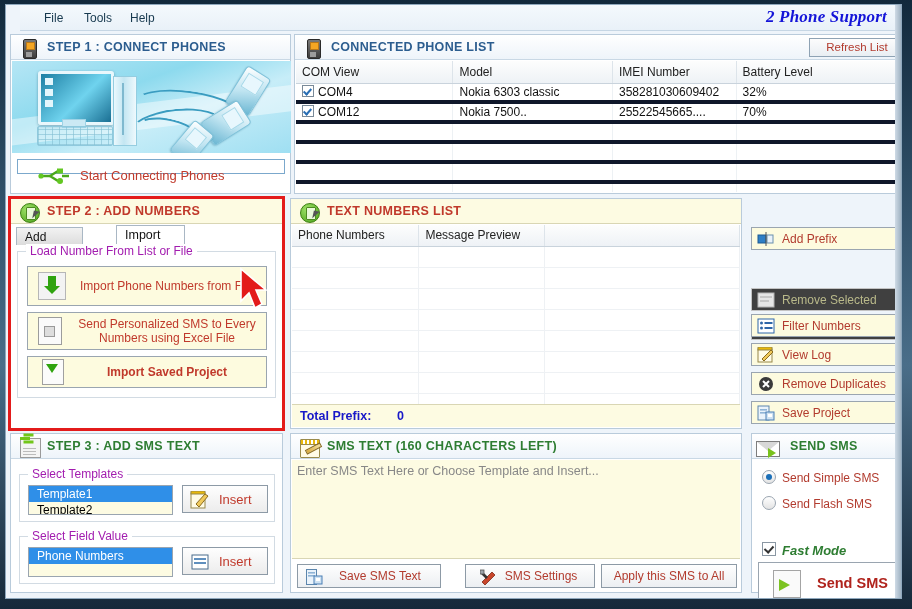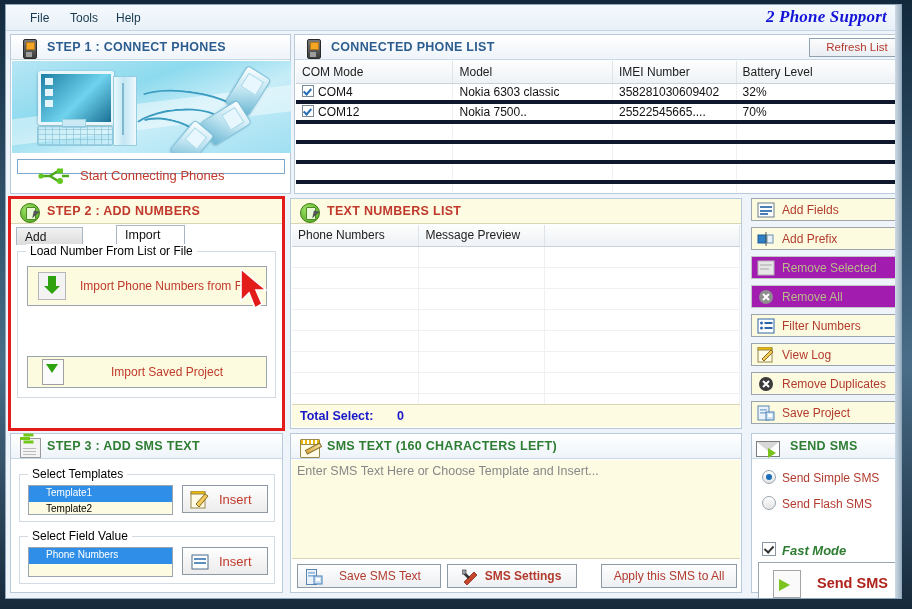--- a/index.html
+++ b/index.html
@@ -19,21 +19,21 @@
   #client{
     position:relative;
     width:100%;height:100%;
     box-sizing:border-box;
     background:#eef4fa;
     border:1px solid #8fa8bd;
     overflow:hidden;
   }
   
   #menubar{
-    position:absolute;left:0;top:0;right:0;height:25px;
+    position:absolute;left:14px;top:0;right:0;height:25px;
     background:linear-gradient(180deg,#f4f9fd 0%,#e9f1f8 100%);
     border-bottom:1px solid #c6d6e4;
   }
   .menu-item{
     position:absolute;top:5px;
     color:#17394f;font-size:12px;padding:1px 6px;cursor:default;
   }
   #app-title{
     position:absolute;right:14px;top:2px;
     font-family:"Liberation Serif","DejaVu Serif",serif;
@@ -225,21 +225,21 @@
     padding:2px 8px 0 8px;font-size:12px;color:#111;
     border:1px solid #a9b7c4;border-bottom:none;cursor:pointer;
   }
   .tab.inactive{background:linear-gradient(180deg,#f2f2f2,#dcdcdc);top:2px;height:18px;}
   .tab.active{background:#ffffff;font-size:12.5px;}
   .gbox{
     position:absolute;box-sizing:border-box;border:1px solid #d2dbe3;background:#ffffff;
   }
   .gbox > .glbl{
     position:absolute;left:8px;top:-8px;background:#ffffff;padding:0 4px;
-    color:#000000;font-size:12px;
+    color:#a21caf;font-size:12px;
   }
   .abtn{
     position:absolute;box-sizing:border-box;
     background:#fdfbdf;border:1px solid #9aa5b0;
     color:#c0392b;font-size:12px;cursor:pointer;
   }
   .abtn .t{position:absolute;left:46px;right:6px;top:50%;transform:translateY(-50%);text-align:center;line-height:14px;}
   .ico-dl{
     position:absolute;left:10px;top:50%;transform:translateY(-50%);
     width:26px;height:26px;background:#f3f3f3;border:1px solid #b6b6b6;
@@ -285,28 +285,28 @@
     background:#fdfbe2;border-top:1px solid #d9d6b4;
   }
   #total-bar .tl{position:absolute;left:8px;top:4px;color:#1818c8;font-weight:bold;font-size:12.5px;}
   #total-bar .tv{position:absolute;left:105px;top:4px;color:#1818c8;font-weight:bold;font-size:12.5px;}
   
   .sbtn{
     position:absolute;left:0;width:155px;height:23px;box-sizing:border-box;
     background:#fdfbdf;border:1px solid #9aa5b0;cursor:pointer;
   }
   .sbtn .st{position:absolute;left:30px;top:4px;font-size:12px;color:#b23b2e;}
-  .sbtn.dis{background:#a21caf;border-color:#c3c3c3;}
+  .sbtn.dis{background:#404040;border-color:#c3c3c3;margin-top:32px;}
   .sbtn.dis .st{color:#b9b98a;}
   .sico{position:absolute;left:5px;top:3px;width:18px;height:16px;}
   
   .lbox{
     position:absolute;box-sizing:border-box;background:#fdfbe2;border:1px solid #9aa5b0;overflow:hidden;
   }
-  .lbox .row{height:16px;font-size:10px;padding:1px 0 0 17px;box-sizing:border-box;color:#000;}
+  .lbox .row{height:16px;font-size:12px;padding:1px 0 0 8px;box-sizing:border-box;color:#000;}
   .lbox .row.sel{background:#2f8fe8;color:#fff;}
   .ibtn{
     position:absolute;box-sizing:border-box;background:linear-gradient(180deg,#fefefe,#ececec);
     border:1px solid #8d9aa6;cursor:pointer;
   }
   .ibtn .t{position:absolute;left:36px;top:50%;transform:translateY(-50%);font-size:13px;color:#c0392b;}
   
   #sms-area{
     position:absolute;left:1px;right:1px;top:26px;height:98px;
     background:#fdfbe2;border-bottom:1px solid #d9d6b4;
@@ -413,21 +413,21 @@
   <div class="panel" style="left:288px;top:29px;width:618px;height:160px;">
     <div class="phdr">
       <div class="hicon">
             <div class="ico-phone"></div>
           </div>
       <div class="ttl blue">CONNECTED PHONE LIST</div>
       <div id="btn-refresh">Refresh List</div>
     </div>
     <div class="tbl">
       <div class="thead">
-        <div style="width:158px">COM  Mode</div>
+        <div style="width:158px">COM  View</div>
         <div style="width:160px">Model</div>
         <div style="width:124px">IMEI Number</div>
         <div style="width:174px">Battery Level</div>
       </div>
       <div class="trow">
         <div style="width:158px"><span class="cbx on"></span><span>COM4</span></div>
         <div style="width:160px">Nokia 6303 classic</div>
         <div style="width:124px">358281030609402</div>
         <div style="width:174px">32%</div>
       </div>
@@ -490,22 +490,26 @@
       <div class="abtn" style="left:9px;top:14px;width:240px;height:40px;">
         <div class="ico-dl">
               <div class="arrow-dn">
                 <i></i>
                 <b></b>
               </div>
             </div>
         <div class="t">Import Phone Numbers from File</div>
       </div>
 
-
-      <div class="abtn" style="left:9px;top:104px;width:240px;height:32px;">
+      <div class="abtn" style="left:9px;top:60px;width:240px;height:38px;">
+        <div class="ico-xl"></div>
+        <div class="t">Send Personalized SMS to Every Numbers using Excel File</div>
+      </div>
+
+      <div class="abtn" style="left:9px;top:104px;width:240px;height:32px;font-weight:bold;">
         <div class="ico-savedoc"></div>
         <div class="t">Import Saved Project</div>
       </div>
     </div>
 
   </div>
   <div id="step2-highlight"></div>
 
   <svg id="cursor-arrow" viewBox="0 0 30 44">
     <path d="M3 2 L3 34 L11 26 L17 41 L24 37 L18 23 L28 23 Z" fill="#e31b1b" stroke="#ffffff" stroke-width="1.6"></path>
@@ -561,35 +565,26 @@
             <div style="width:196px"></div>
           </div>
       <div class="nrow">
             <div style="width:128px"></div>
             <div style="width:126px"></div>
             <div style="width:196px"></div>
           </div>
 
     </div>
     <div id="total-bar">
-      <div class="tl">Total Select:</div>
+      <div class="tl">Total Prefix:</div>
       <div class="tv">0</div>
     </div>
   </div>
 
   <div style="position:absolute;left:745px;top:193px;width:158px;height:231px;">
-    <div class="sbtn" style="top:0px">
-      <svg class="sico" viewBox="0 0 18 16">
-        <rect x="1" y="1" width="16" height="14" fill="#fff" stroke="#6b7d8d"></rect>
-        <rect x="3" y="4" width="12" height="2" fill="#4a7fb5"></rect>
-            <rect x="3" y="8" width="12" height="2" fill="#4a7fb5"></rect>
-            <rect x="3" y="11" width="8" height="2" fill="#4a7fb5"></rect>
-      </svg>
-      <div class="st">Add Fields</div>
-    </div>
     <div class="sbtn" style="top:29px">
       <svg class="sico" viewBox="0 0 18 16">
         <rect x="1" y="4" width="8" height="8" fill="#2f7fc6" stroke="#1d5a92"></rect>
         <rect x="10" y="4" width="6" height="8" fill="#e9f2fa" stroke="#6b8fae"></rect>
         <path d="M9 1 V15" stroke="#555" stroke-width="1"></path>
       </svg>
       <div class="st">Add Prefix</div>
     </div>
     <div class="sbtn dis" style="top:58px">
       <svg class="sico" viewBox="0 0 18 16">
@@ -697,21 +692,21 @@
     <div class="bbtn" style="left:6px;top:130px;width:144px;">
       <svg style="position:absolute;left:8px;top:4px;width:17px;height:16px;" viewBox="0 0 17 16">
         <rect x="0.5" y="0.5" width="10" height="15" fill="#eaf3fb" stroke="#5c86ad"></rect>
         <rect x="2" y="3" width="7" height="1.6" fill="#8fb4d6"></rect>
             <rect x="2" y="6" width="7" height="1.6" fill="#8fb4d6"></rect>
         <rect x="8" y="7" width="8" height="8" fill="#cfe2f2" stroke="#4a7fb5"></rect>
         <rect x="10" y="9" width="4" height="3" fill="#fff"></rect>
       </svg>
       <div class="t off">Save SMS Text</div>
     </div>
-    <div class="bbtn" style="left:156px;top:130px;width:130px;font-weight:bold;">
+    <div class="bbtn" style="left:174px;top:130px;width:130px;">
       <svg style="position:absolute;left:14px;top:4px;width:18px;height:16px;" viewBox="0 0 18 16">
         <path d="M2 13 L12 3 L15 6 L5 16 Z" fill="#c8462c" stroke="#7d2b18" stroke-width="0.8"></path>
         <path d="M1 3 L7 9" stroke="#333" stroke-width="2.6"></path>
         <rect x="0" y="1" width="4" height="4" fill="#9aa3ab" stroke="#555" stroke-width="0.8"></rect>
       </svg>
       <div class="t off">SMS Settings</div>
     </div>
     <div class="bbtn" style="left:310px;top:130px;width:136px;">
       <div class="t">Apply this SMS to All</div>
     </div>

